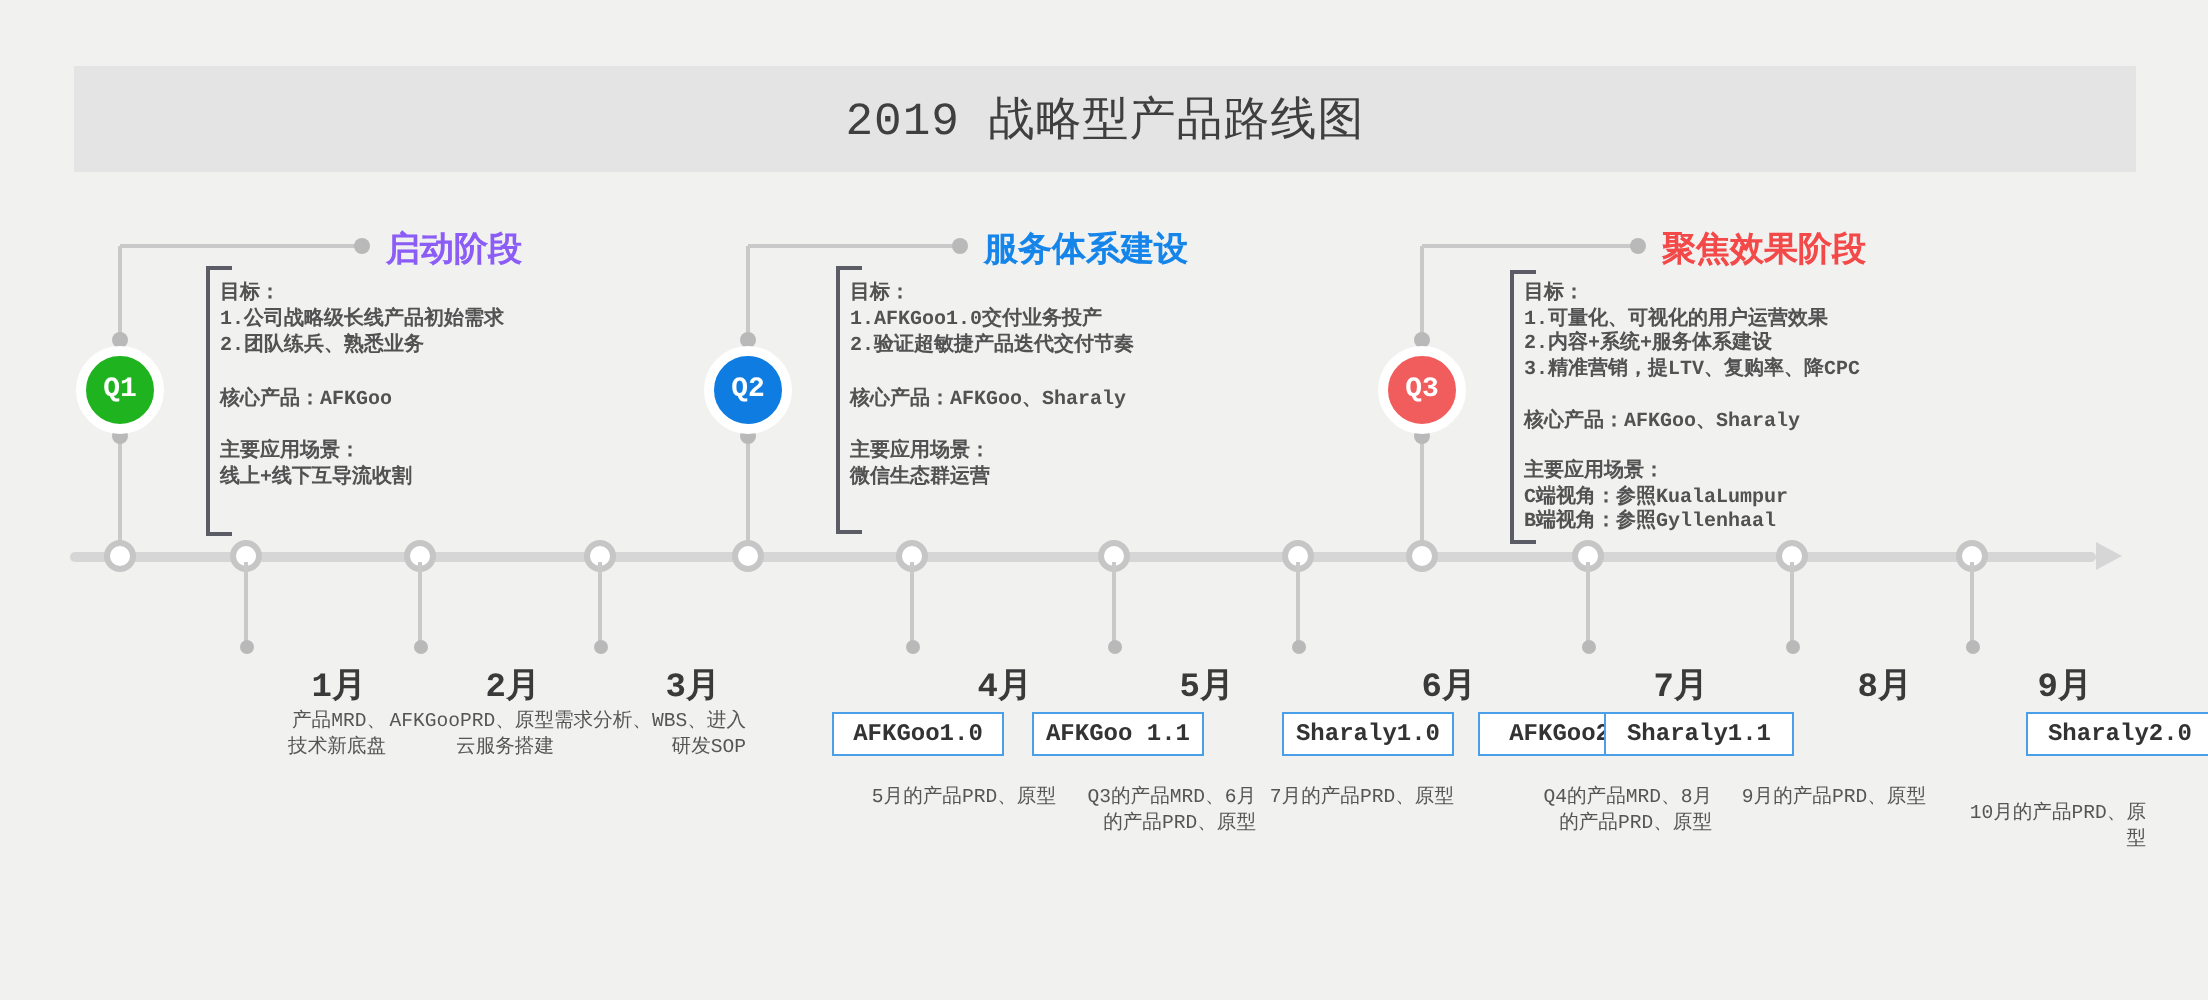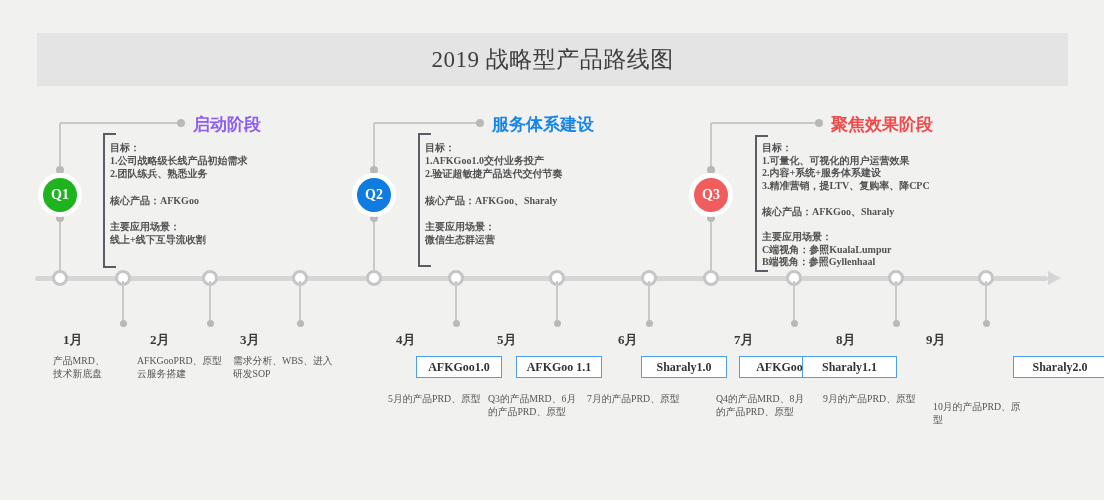--- a/index.html
+++ b/index.html
@@ -1,36 +1,36 @@
 <!DOCTYPE html>
 <html><head>
 <meta charset="utf-8">
 <style>
   html,body{margin:0;padding:0}
-  .page{position:relative;width:1104px;height:500px;background:#f1f1f0;font-family:Liberation Serif, serif;overflow:hidden}
+  .page{position:relative;width:1104px;height:500px;background:#f1f1f0;font-family:Liberation Mono, monospace;overflow:hidden}
   .abs{position:absolute}
   .title-band{left:37px;top:33px;width:1031px;height:53px;background:#e4e4e4;display:flex;align-items:center;justify-content:center}
   .title-text{font-size:23px;color:#3f3f3f;letter-spacing:0.5px}
   .gline{background:#c9c9c9}
   .gdot{background:#b9b9b9;border-radius:50%}
   .timeline-bar{left:35px;top:276px;width:1013px;height:5px;background:#d6d6d6;border-radius:3px}
   .arrow-head{left:1048px;top:271px;width:0;height:0;border-left:13px solid #d6d6d6;border-top:7.5px solid transparent;border-bottom:7.5px solid transparent}
   .node{position:absolute;width:10px;height:10px;border:3px solid #c6c6c6;background:#fff;border-radius:50%;top:270px}
   .vline{width:2px;top:123px;height:155px}
   .hline{height:2px;top:122px}
   .edot{width:8px;height:8px;top:119px}
   .plabel{top:113px;font-size:17px;font-weight:bold}
   .pdot{width:8px;height:8px}
   .badge{width:34px;height:34px;border:5px solid #fff;border-radius:50%;color:#fff;font-weight:bold;font-size:14px;display:flex;align-items:center;justify-content:center;top:173px}
   .bracket{width:11px;border-left:2px solid #5c5c66;border-top:2px solid #5c5c66;border-bottom:2px solid #5c5c66}
   .pcontent{font-size:10px;font-weight:bold;color:#525252;line-height:13.2px;white-space:pre-line;width:260px}
   .stem{width:2px;top:281px;height:40px}
   .mdot{width:7px;height:7px;top:320px}
-  .mlabel{top:331px;width:120px;text-align:left;font-size:13px;font-weight:bold;color:#3a3a3a}
-  .mdesc{width:140px;text-align:left;font-size:9.8px;color:#555;line-height:13px;white-space:pre-line}
+  .mlabel{top:331px;width:120px;text-align:right;font-size:17px;font-weight:bold;color:#3a3a3a}
+  .mdesc{width:140px;text-align:right;font-size:9.8px;color:#555;line-height:13px;white-space:pre-line}
   .mbox{top:356px;height:20px;border:1px solid #4aa0e8;background:#fff;display:flex;align-items:center;justify-content:center;font-size:12px;font-weight:bold;color:#333}
 </style>
 </head>
 <body>
 
 <div class="page">
 
   <div class="abs title-band">
     <span class="title-text">2019 战略型产品路线图</span>
   </div>

